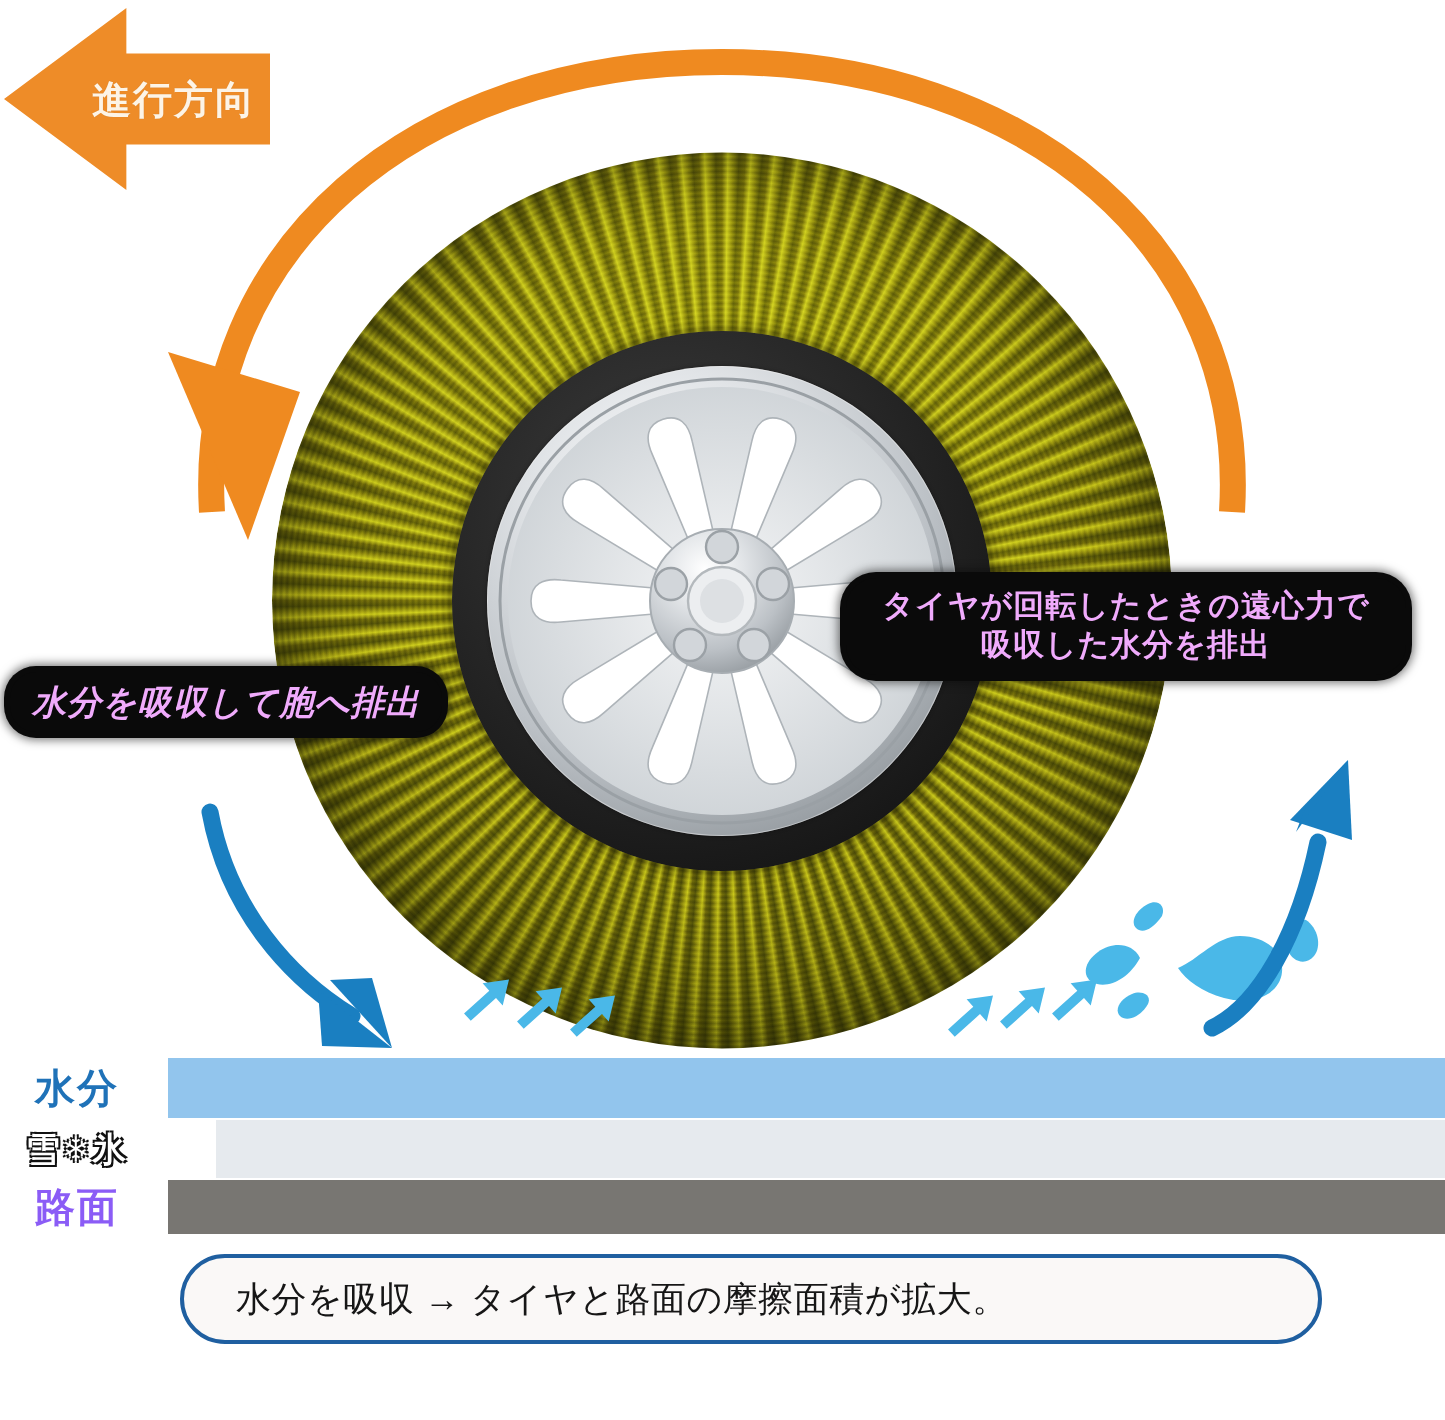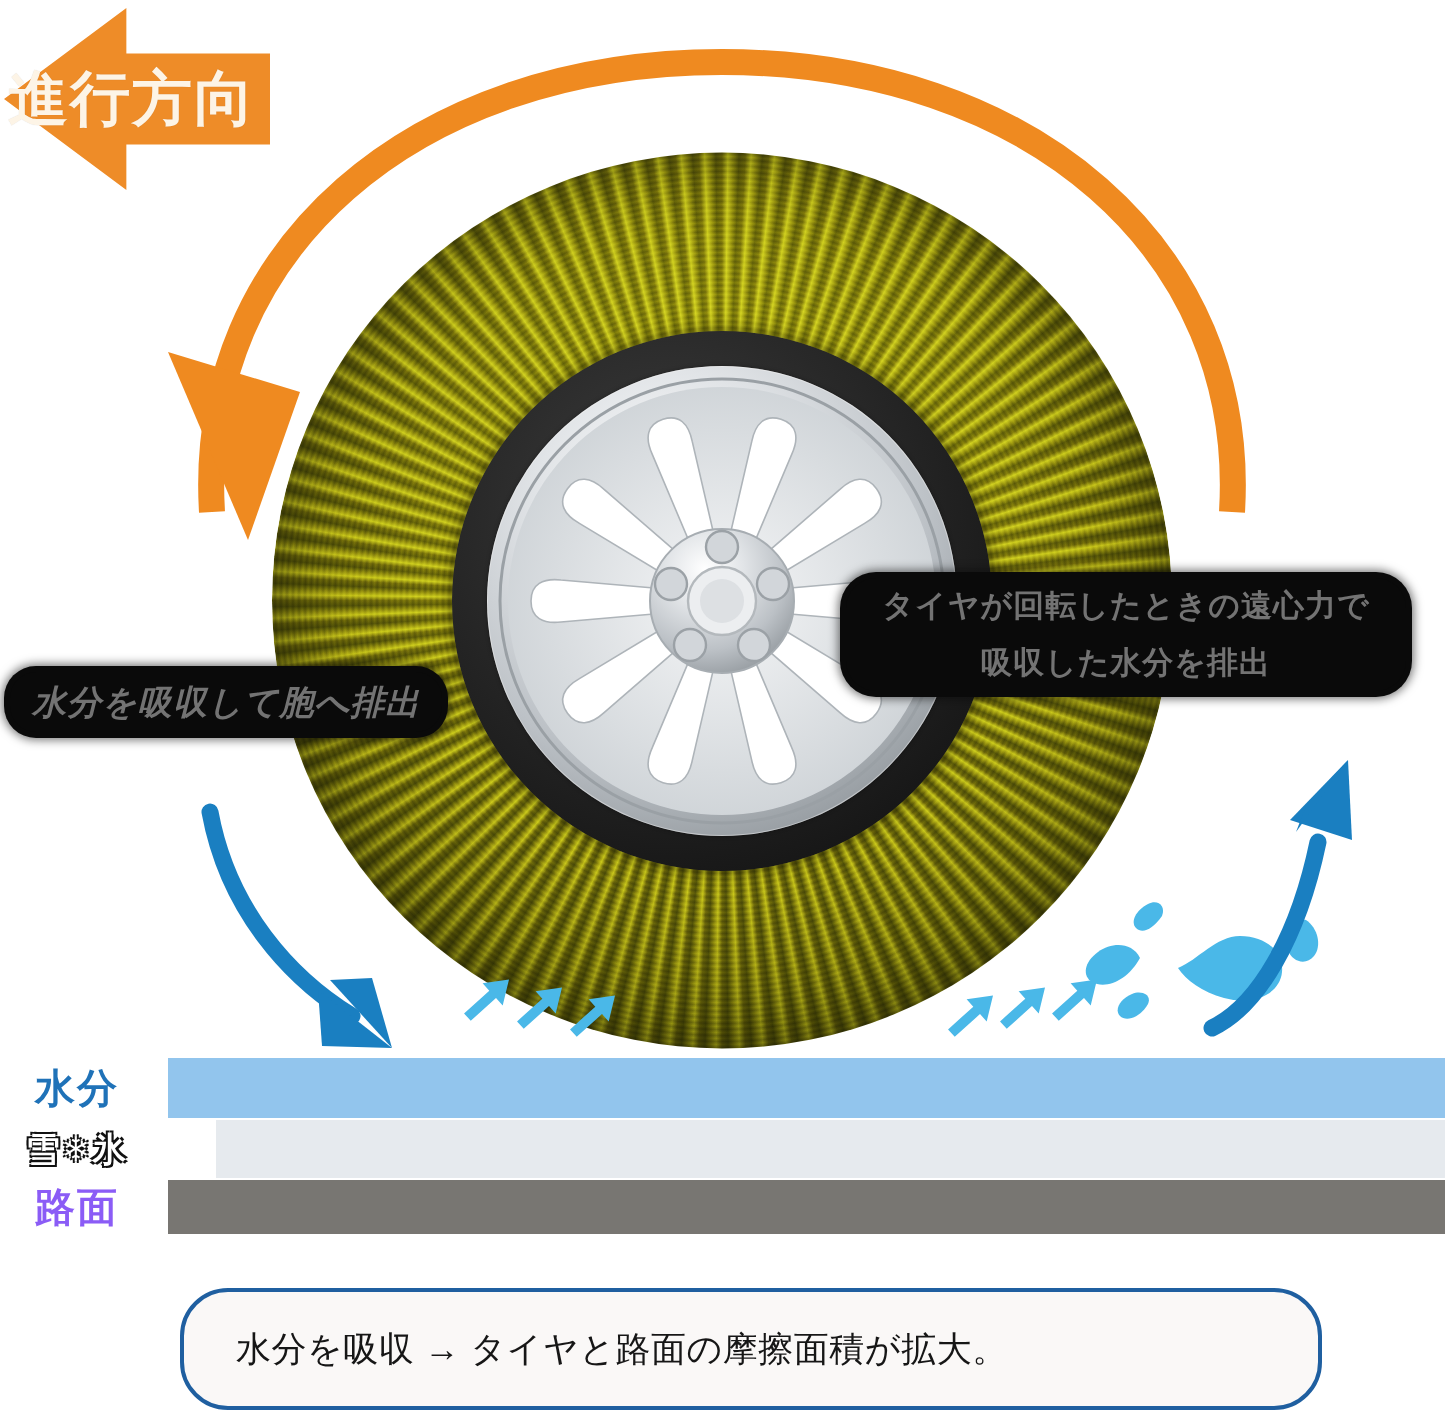--- a/index.html
+++ b/index.html
@@ -13,21 +13,21 @@
     position:absolute;left:4px;top:8px;width:266px;height:182px;
     display:flex;align-items:center;justify-content:flex-end;
   }
   #direction-arrow .arrow-shape{
     position:absolute;inset:0;
     background:var(--orange,#ee8c28);
     -webkit-clip-path:polygon(0% 50%, 46% 0%, 46% 25%, 100% 25%, 100% 75%, 46% 75%, 46% 100%);
     clip-path:polygon(0% 50%, 46% 0%, 46% 25%, 100% 25%, 100% 75%, 46% 75%, 46% 100%);
   }
   #direction-arrow .arrow-label{
-    position:relative;z-index:2;color:#fdf4e6;font-size:60px;font-weight:bold;
+    position:relative;z-index:2;color:#fdf4e6;font-size:39px;font-weight:bold;
     letter-spacing:2px;padding-right:14px;line-height:1;text-shadow:0 0 1px rgba(0,0,0,.15);
   }
 
   
   #illustration{position:absolute;left:0;top:0;width:1445px;height:1060px;}
 
   .svglayer{position:absolute;left:0;top:0;width:1445px;height:1060px;}
 
   
   #tire-assembly{
@@ -65,32 +65,32 @@
   #wheel{
     position:absolute;left:50%;top:50%;width:470px;height:470px;margin:-235px 0 0 -235px;
     border-radius:50%;
     background:
       radial-gradient(circle at 38% 28%, #fdfdfd 0%, #e3e5e7 22%, #c7cacd 52%, #9ea3a8 80%, #7e838a 100%);
     box-shadow:inset 0 0 22px rgba(255,255,255,.75), 0 0 4px rgba(0,0,0,.35);
   }
 
   
   .callout{
-    position:absolute;color:#737373;font-weight:bold;line-height:1.18;
+    position:absolute;color:#f0abfc;font-weight:bold;line-height:1.18;
     text-align:center;z-index:30;
   }
   .callout .blob{
     display:inline-block;background:#0a0a0a;padding:10px 22px;border-radius:26px;
     box-shadow:0 0 0 6px #0a0a0a, 0 0 10px 8px rgba(10,10,10,.55);
     letter-spacing:1px;
   }
   #callout-absorb{left:10px;top:672px;font-size:34px;font-style:italic;}
   #callout-centrifugal{left:846px;top:578px;font-size:31px;width:560px;}
   #callout-centrifugal .blob{display:block;border-radius:30px;}
-  #callout-centrifugal .line2{display:block;margin-top:20px;}
+  #callout-centrifugal .line2{display:block;margin-top:4px;font-family:Liberation Mono, monospace;}
 
   
   #ground-legend{position:absolute;left:0;top:1052px;width:1445px;height:190px;}
   .legend-row{position:absolute;left:0;width:1445px;display:flex;align-items:center;}
   .legend-label{
     width:168px;text-align:center;font-weight:bold;font-size:40px;line-height:1;
     letter-spacing:2px;box-sizing:border-box;padding-right:14px;
   }
   .legend-bar{height:100%;flex:1;}
 
@@ -102,21 +102,21 @@
   #row-snow .legend-label{color:#ffffff;font-size:34px;
      text-shadow:-2px -2px 0 #111,2px -2px 0 #111,-2px 2px 0 #111,2px 2px 0 #111,0 0 2px #111;}
   #row-snow .legend-bar{background:#e6eaee;}
 
   #row-road{top:128px;height:54px;}
   #row-road .legend-label{color:#8b5cf6;}
   #row-road .legend-bar{background:#787672;}
 
   
   #caption-box{
-    position:absolute;left:180px;top:1288px;width:1142px;height:122px;
+    position:absolute;left:180px;top:1254px;width:1142px;height:90px;
     border:4px solid #1f5fa0;border-radius:48px;background:#faf8f7;
     box-sizing:border-box;display:flex;flex-direction:column;
     justify-content:center;padding-left:52px;
   }
   #caption-box .cap-line{font-size:35px;color:#161616;line-height:1.34;letter-spacing:.5px;}
 </style>
 </head>
 <body>
 
 <div class="stage">

